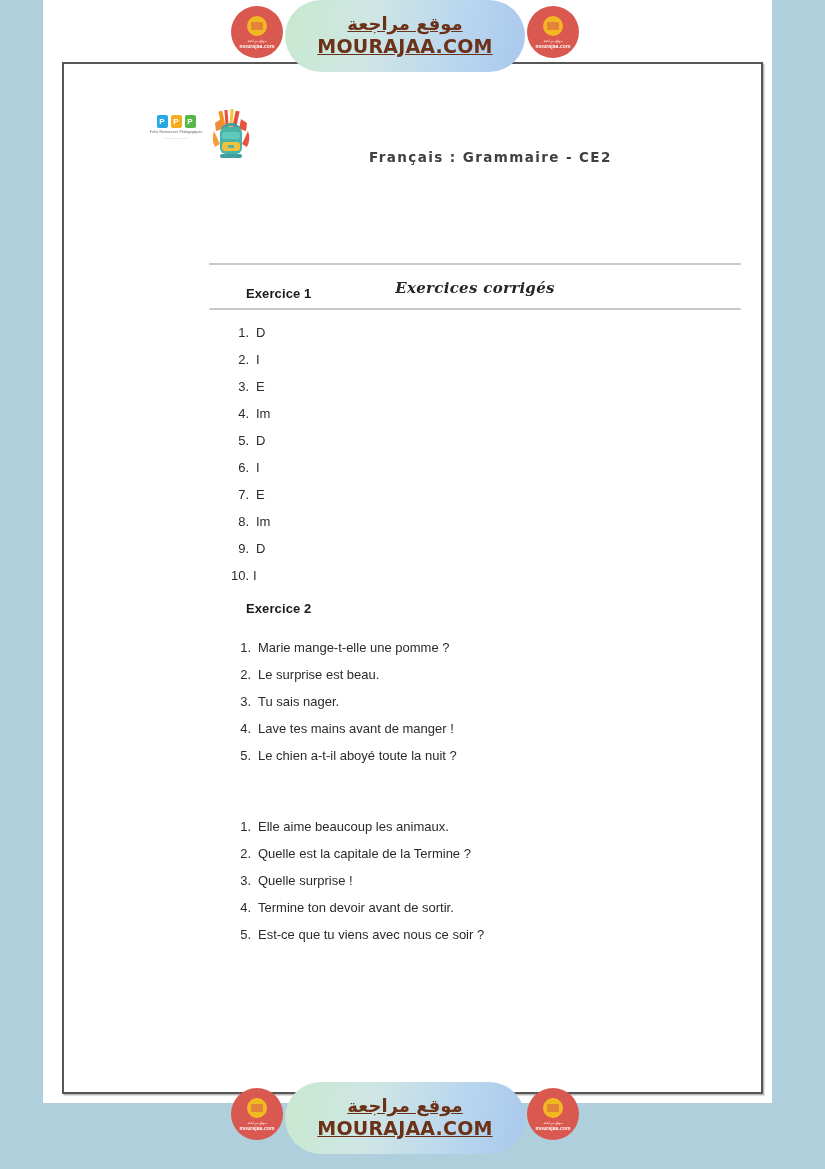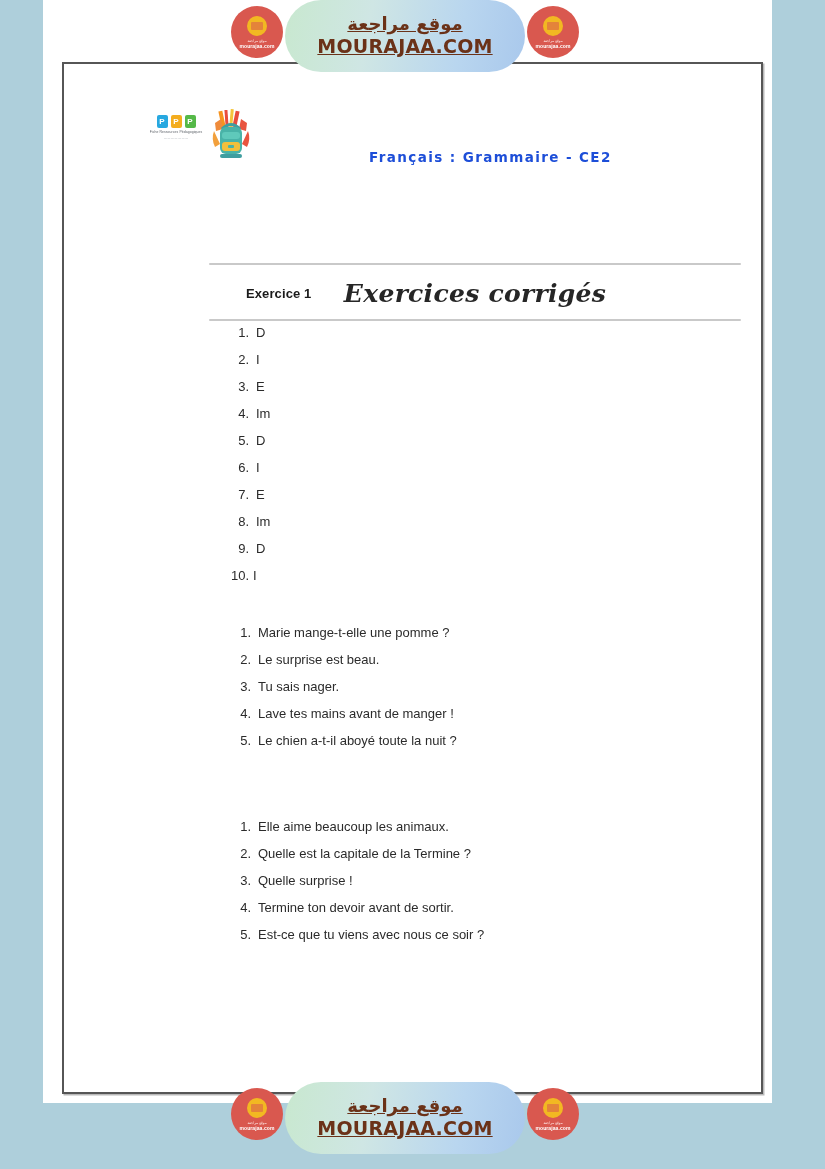--- a/index.html
+++ b/index.html
@@ -97,42 +97,42 @@
   }
 
   .header-title {
     position: absolute;
     left: 222px;
     top: 40px;
     font-family: "DejaVu Sans", sans-serif;
     font-size: 13.5px;
     font-weight: bold;
     letter-spacing: 1.4px;
-    color: #1d4ed8;
+    color: #404040;
     white-space: nowrap;
   }
 
   
   .title-band {
     position: absolute;
     left: 145px;
     top: 199px;
     width: 532px;
   }
   .rule {
     height: 2px;
     background: #c9c9c9;
     border-radius: 1px;
   }
   .doc-title {
     text-align: center;
     font-family: "DejaVu Serif", serif;
     font-style: italic;
     font-weight: bold;
-    font-size: 25px;
+    font-size: 15px;
     color: #262626;
     padding: 14px 0 11px 0;
     letter-spacing: 0.3px;
   }
 
   
   .section {
     position: absolute;
     left: 165px;
     width: 520px;
@@ -352,20 +352,21 @@
         <span class="item-text">D</span>
       </li>
       <li class="item">
         <span class="item-num">10.</span>
         <span class="item-text" style="margin-left:4px;">I</span>
       </li>
     </ul>
   </div>
 
   <div class="section" style="top:537px;">
+    <div class="section-title">Exercice 2</div>
     <ul class="items" style="margin-top:25px;">
       <li class="item" style="margin-bottom:14px;">
         <span class="item-num">1.</span>
         <span class="item-text">Marie mange-t-elle une pomme ?</span>
       </li>
       <li class="item" style="margin-bottom:14px;">
         <span class="item-num">2.</span>
         <span class="item-text">Le surprise est beau.</span>
       </li>
       <li class="item" style="margin-bottom:14px;">

